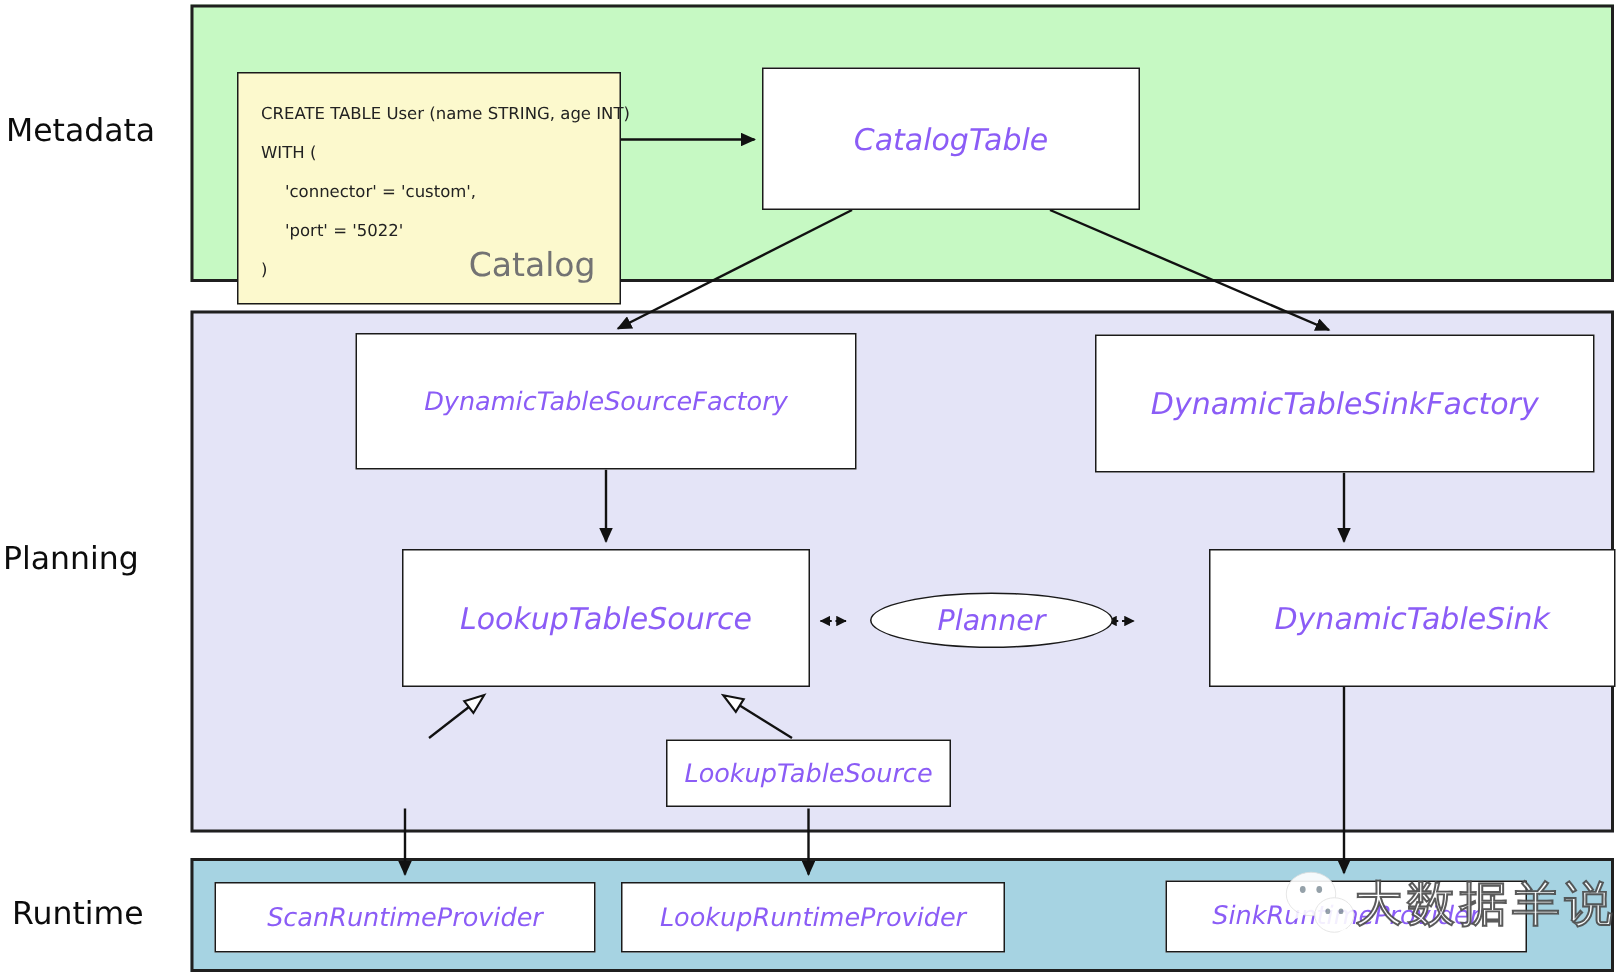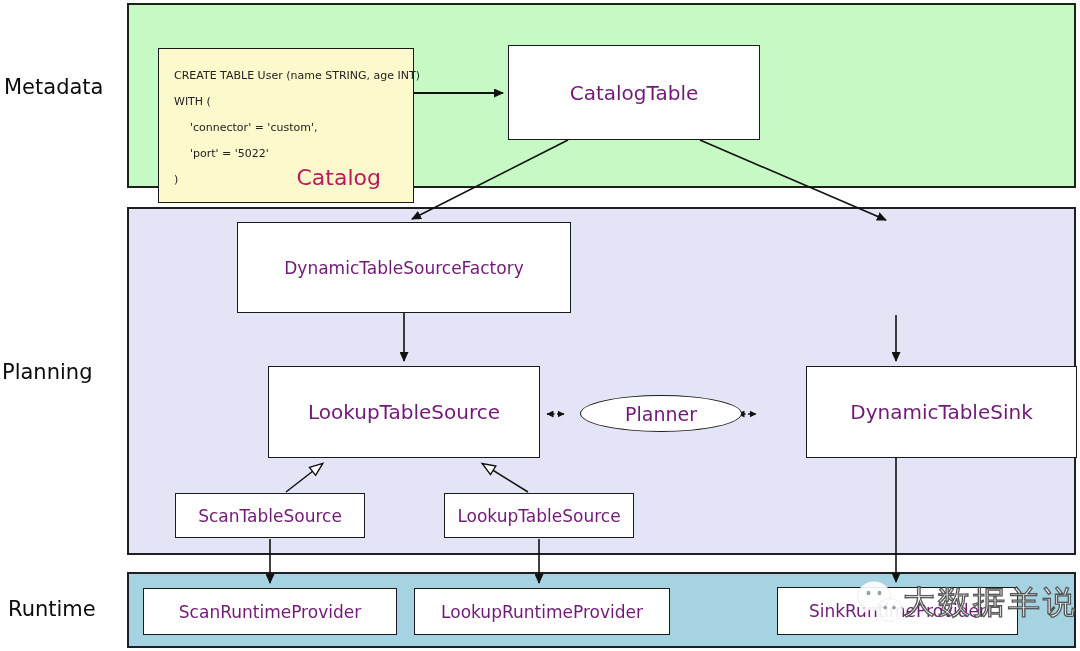--- a/index.html
+++ b/index.html
@@ -12,40 +12,40 @@
   .band-metadata{left:127px;top:3px;width:949px;height:185px;background:#c6f9c3;}
   .band-planning{left:127px;top:207px;width:949px;height:348px;background:#e4e4f7;}
   .band-runtime{left:127px;top:572px;width:949px;height:76px;background:#a6d3e2;}
   .layer-label{position:absolute;font-size:21px;color:#0c0c0c;}
   .lbl-metadata{left:4px;top:75px;}
   .lbl-planning{left:2px;top:360px;}
   .lbl-runtime{left:8px;top:597px;}
   .node{
     position:absolute;box-sizing:border-box;background:#ffffff;
     border:1.6px solid #1a1a1a;display:flex;align-items:center;justify-content:center;
-    text-align:center;color:#701a75;
+    text-align:center;color:#8b5cf6;font-style:italic;
   }
   .n-catalogtable{left:508px;top:45px;width:252px;height:95px;font-size:20px;}
   .n-srcfactory{left:237px;top:222px;width:334px;height:91px;font-size:17px;}
   .n-sinkfactory{left:730px;top:223px;width:333px;height:92px;font-size:20px;}
   .n-dynsource{left:268px;top:366px;width:272px;height:92px;font-size:20px;}
   .n-dynsink{left:762px;top:366px;width:271px;height:92px;font-size:20px;margin-left:44px;}
   .n-planner{left:580px;top:395px;width:162px;height:37px;font-size:19px;border-radius:50%;border-width:1.5px;}
   .n-scansrc{left:175px;top:493px;width:190px;height:45px;font-size:17px;}
   .n-lookupsrc{left:444px;top:493px;width:190px;height:45px;font-size:17px;}
   .n-scanprov{left:143px;top:588px;width:254px;height:47px;font-size:17px;}
   .n-lookupprov{left:414px;top:588px;width:256px;height:47px;font-size:17px;}
   .n-sinkprov{left:777px;top:587px;width:241px;height:48px;font-size:17px;}
   .catalog-box{
     position:absolute;left:158px;top:15px;width:256px;height:155px;box-sizing:border-box;
     background:#fcf9cd;border:1.6px solid #1a1a1a;padding:14px 0 0 15px;margin-top:33px;
   }
   .code-line{font-size:11px;line-height:26px;white-space:pre;color:#222;}
   .code-line.indent{padding-left:16px;}
-  .catalog-label{position:absolute;right:32px;bottom:12px;font-size:22px;color:#be185d;}
+  .catalog-label{position:absolute;right:16px;bottom:12px;font-size:22px;color:#737373;}
   #wires{position:absolute;left:0;top:0;width:1080px;height:651px;pointer-events:none;}
   .watermark-text{
     position:absolute;left:903px;top:581px;font-size:32px;letter-spacing:3px;
     color:#ffffff;opacity:0.92;-webkit-text-stroke:1.3px #4d4d4d;
     text-shadow:0 0 1px #666;white-space:nowrap;
   }
   .wechat-wrap{position:absolute;left:853px;top:578px;width:54px;height:54px;opacity:0.9;}
 </style>
 </head>
 <body>
@@ -93,24 +93,24 @@
     <div class="code-line">CREATE TABLE User (name STRING, age INT)</div>
     <div class="code-line">WITH (</div>
     <div class="code-line indent">'connector' = 'custom',</div>
     <div class="code-line indent">'port' = '5022'</div>
     <div class="code-line">)</div>
     <div class="catalog-label">Catalog</div>
   </div>
 
   <div class="node n-catalogtable">CatalogTable</div>
   <div class="node n-srcfactory">DynamicTableSourceFactory</div>
+  <div class="node n-sinkfactory">DynamicTableSinkFactory</div>
   <div class="node n-dynsource">LookupTableSource</div>
   <div class="node n-planner">Planner</div>
   <div class="node n-dynsink">DynamicTableSink</div>
-  <div class="node n-scansrc">ScanTableSource</div>
   <div class="node n-lookupsrc">LookupTableSource</div>
   <div class="node n-lookupprov">LookupRuntimeProvider</div>
   <div class="node n-scanprov">ScanRuntimeProvider</div>
   <div class="node n-sinkprov">SinkRuntimeProvider</div>
 
   <div class="wechat-wrap">
     <svg viewBox="0 0 54 54" width="54" height="54">
       <ellipse cx="21" cy="18" rx="16.5" ry="14.5" fill="#ffffff" stroke="#e0e0e0" stroke-width="0.6"></ellipse>
       <path d="M11,30 L8,36 L17,31.5 z" fill="#ffffff"></path>
       <ellipse cx="15.5" cy="15" rx="1.9" ry="2.3" fill="#8a97a0"></ellipse>

